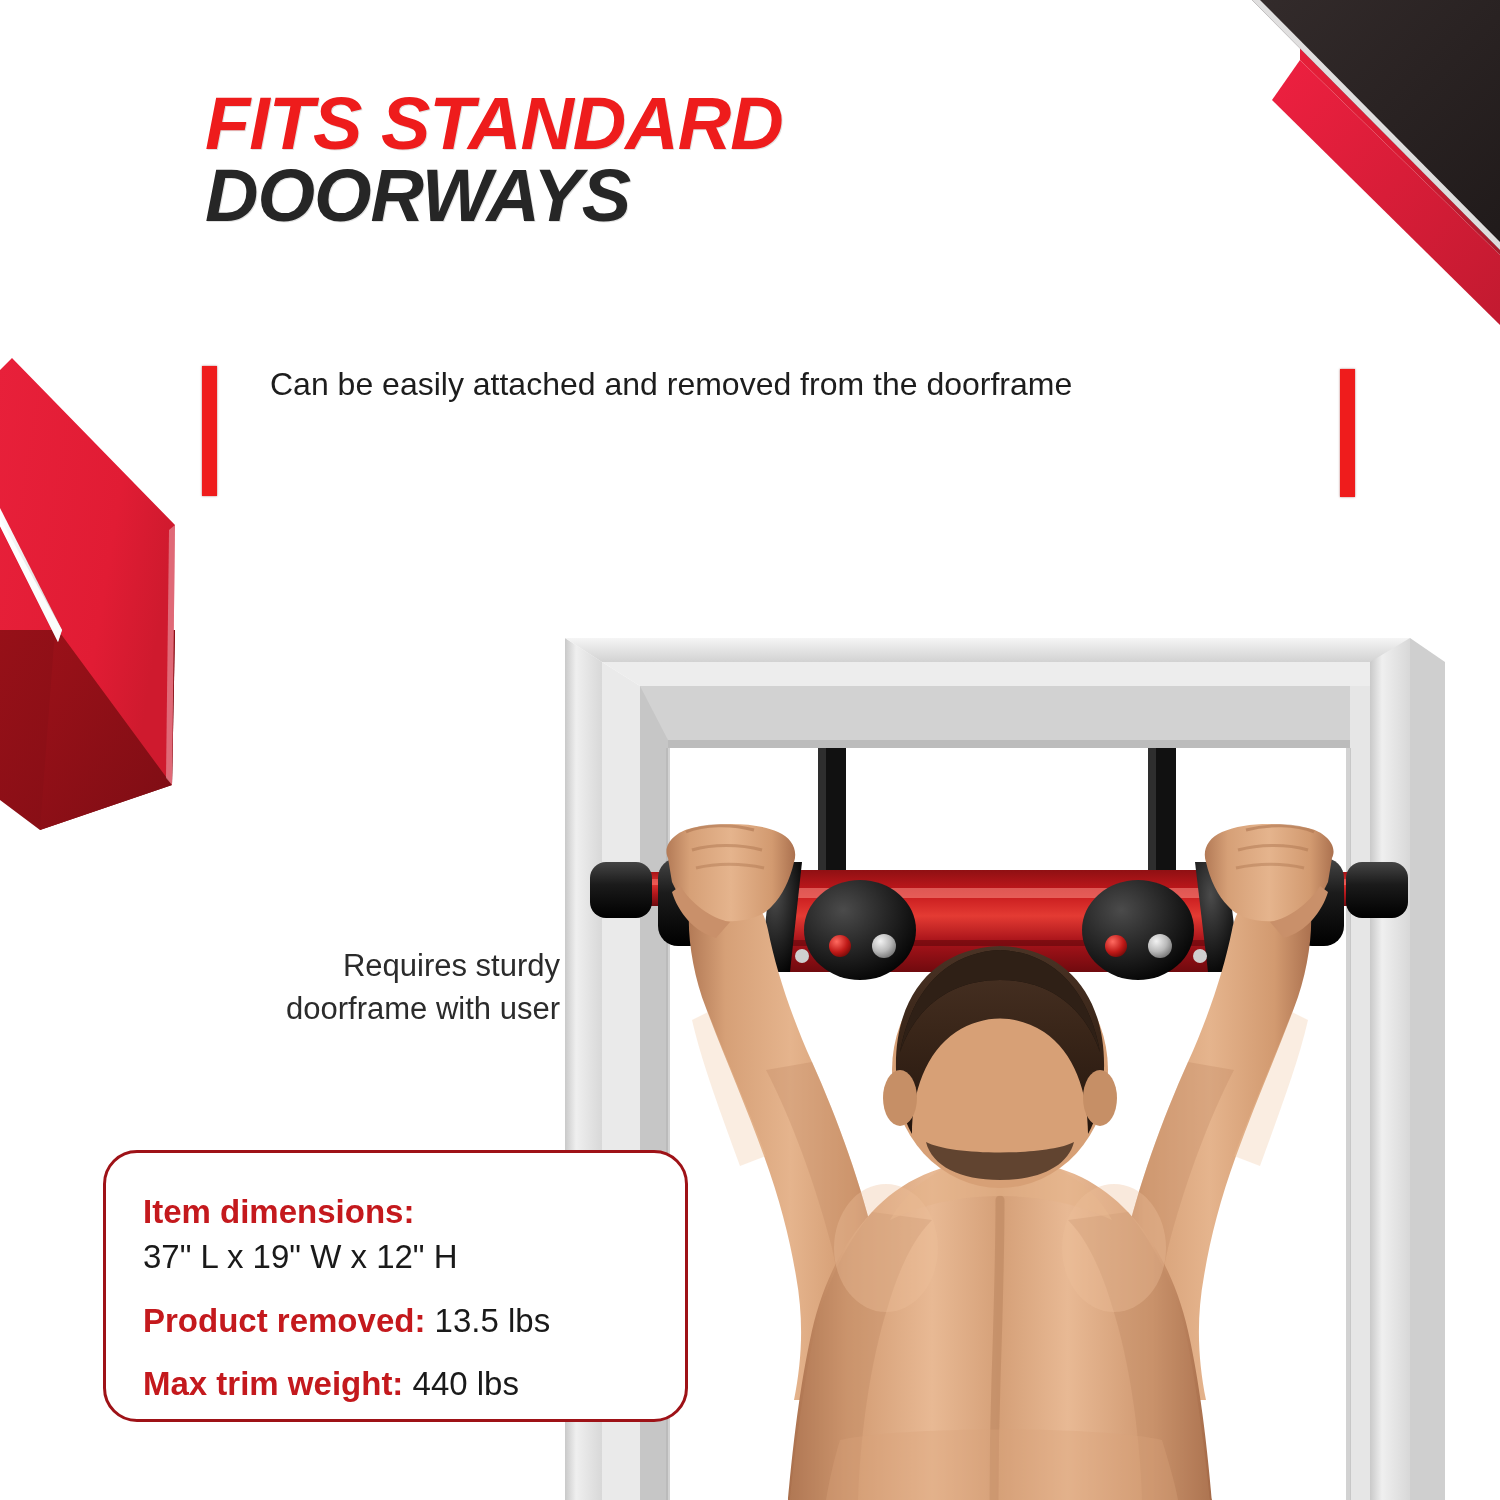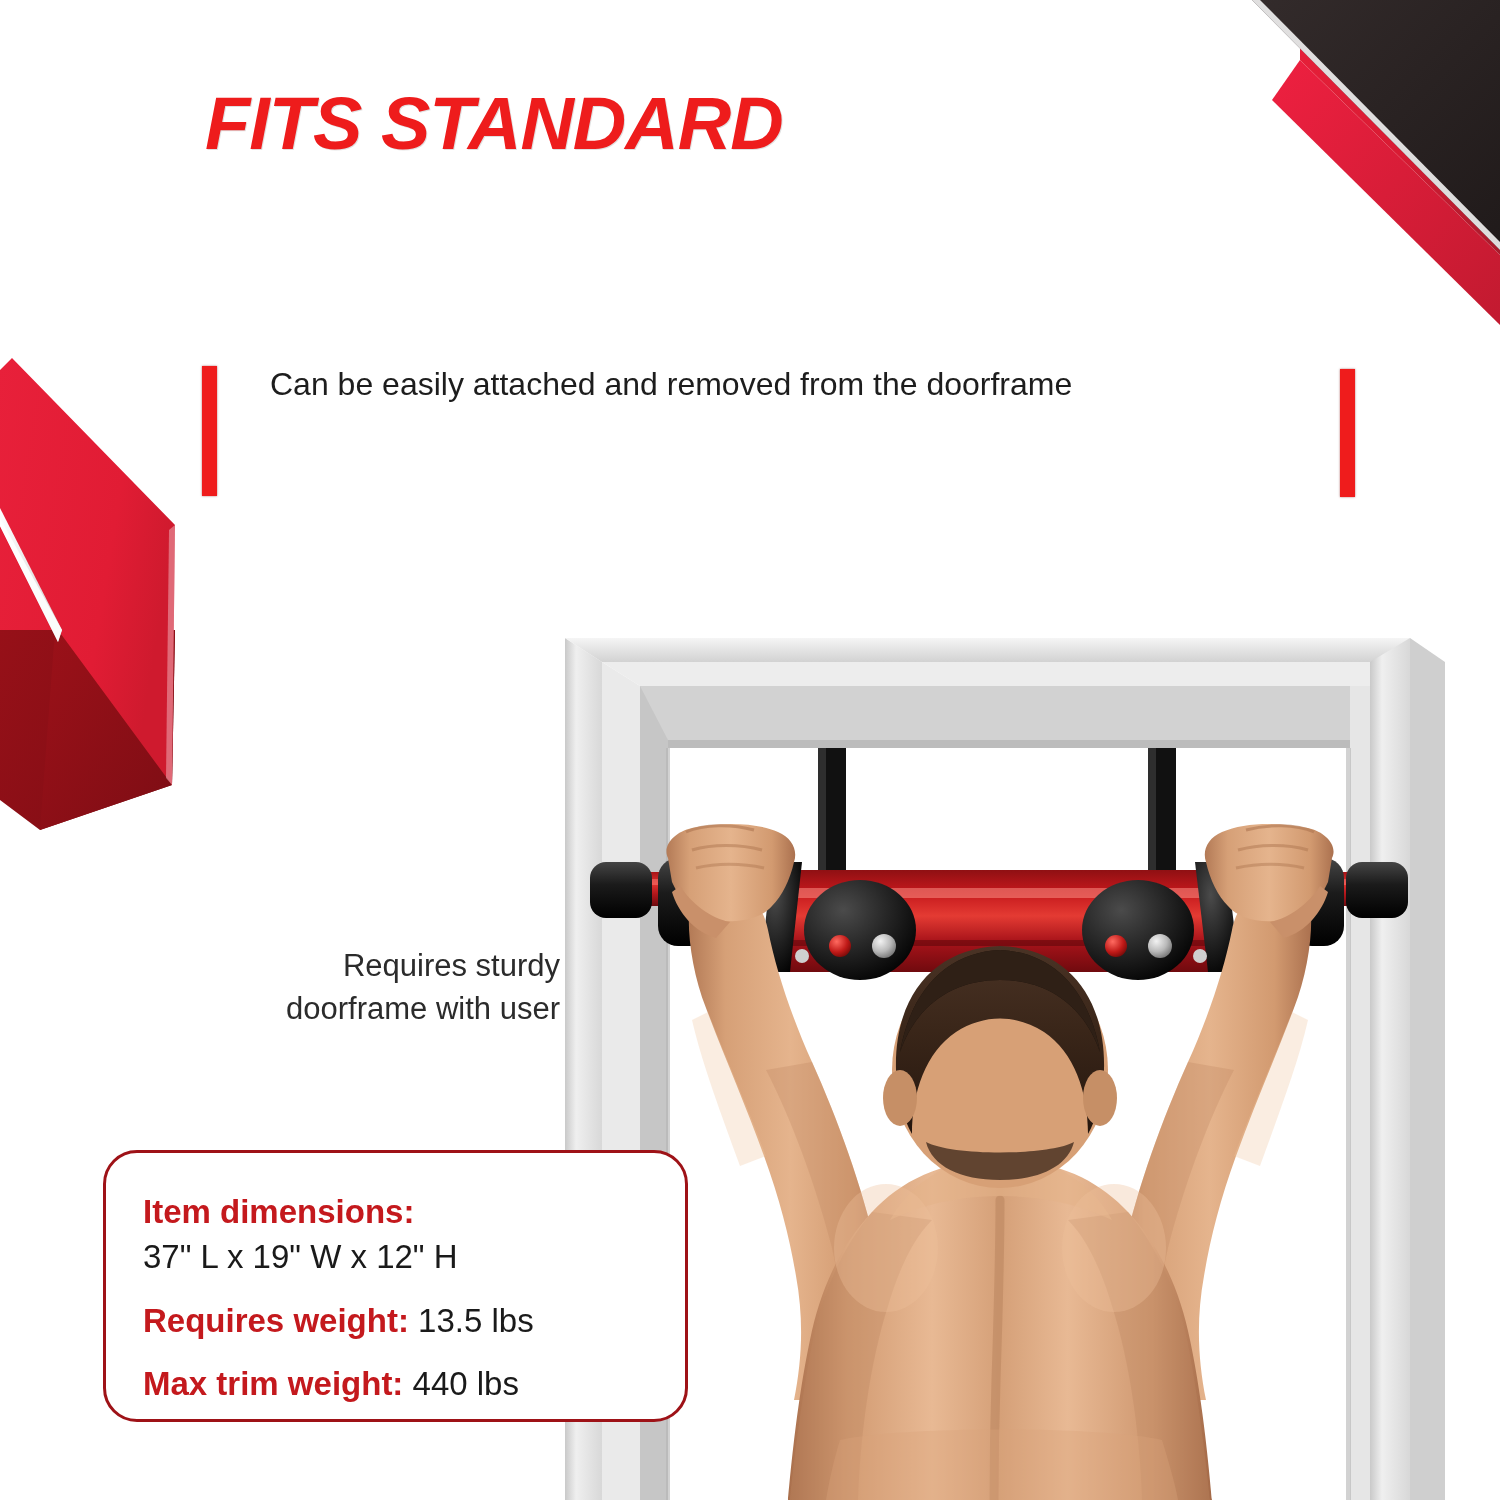--- a/index.html
+++ b/index.html
@@ -126,20 +126,21 @@
 
     <polygon points="175,195 172,455 166,448 169,200" fill="#ffffff" opacity=".35"></polygon>
   </svg>
 </div>
 
 <div class="accent-bar" id="accent-bar-left"></div>
 <div class="accent-bar" id="accent-bar-right"></div>
 
 <h1 id="headline">
   <span class="line1">FITS STANDARD</span>
+  <span class="line2">DOORWAYS</span>
 </h1>
 
 <p id="subhead">Can be easily attached and removed from the doorframe</p>
 
 <div id="note">
   <span>Requires sturdy</span><br>
   <span>doorframe with user</span>
 </div>
 
 <div id="photo">
@@ -357,20 +358,20 @@
     </g>
   </svg>
 </div>
 
 <div id="spec-box">
   <div class="spec-row" id="spec-dims">
     <span class="spec-label">Item dimensions:</span>
     <span id="spec-dims-val">37" L x 19" W x 12" H</span>
   </div>
   <div class="spec-row" id="spec-weight">
-    <span class="spec-label">Requires weight:</span>
+    <span class="spec-label">Product removed:</span>
     <span>13.5 lbs</span>
   </div>
   <div class="spec-row" id="spec-max">
     <span class="spec-label">Max trim weight:</span>
     <span>440 lbs</span>
   </div>
 </div>
 
 </body></html>

